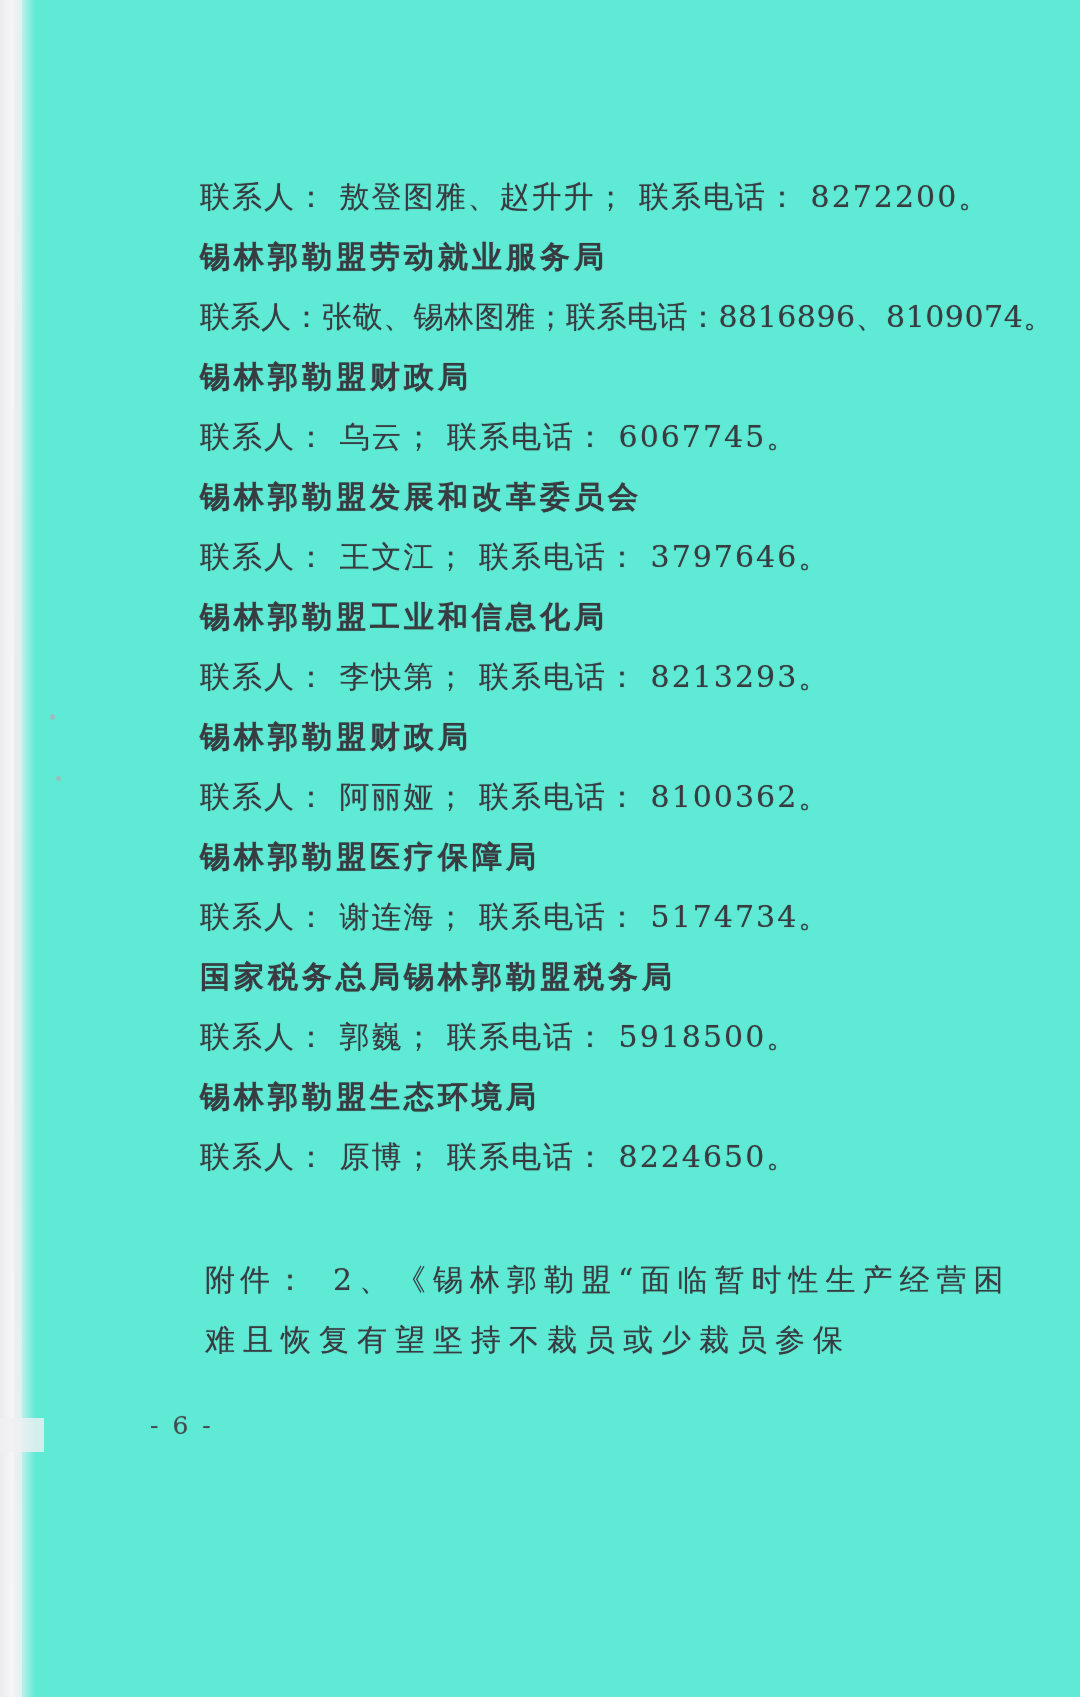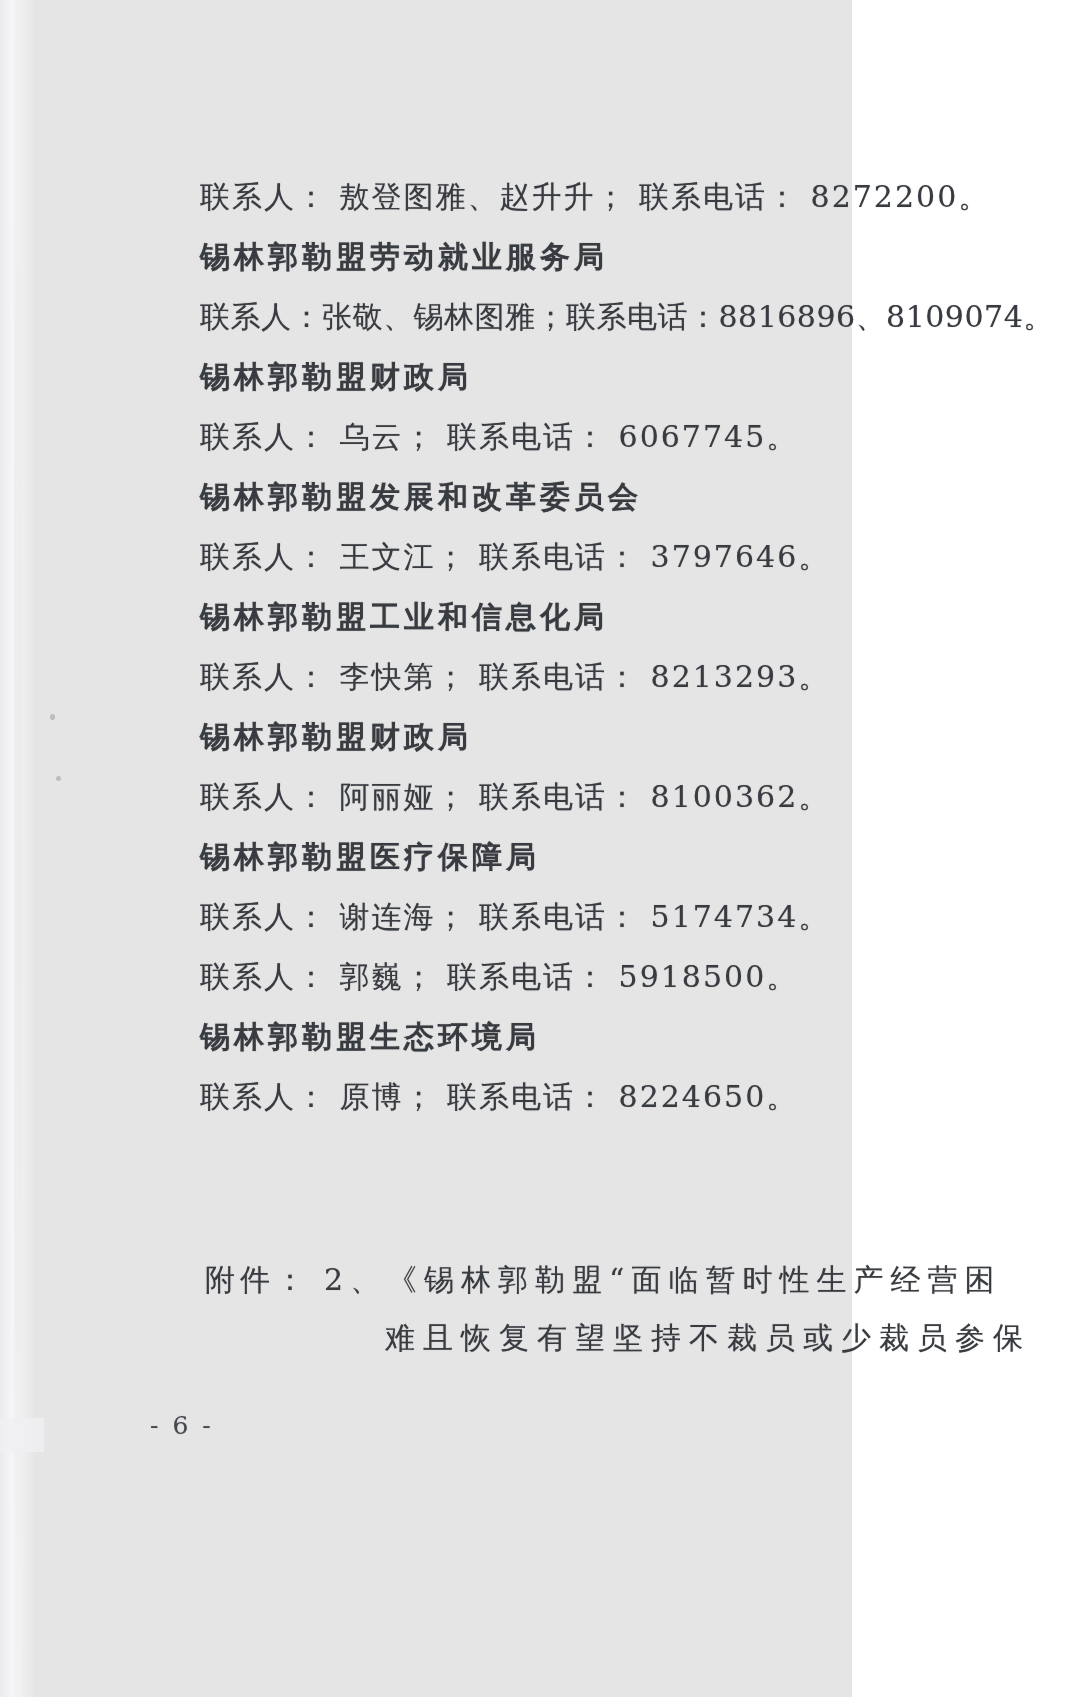--- a/index.html
+++ b/index.html
@@ -4,22 +4,22 @@
 <style>
   html, body { margin: 0; padding: 0; }
   body {
     width: 1080px; height: 1697px;
     background: #ffffff;
     font-family: "DejaVu Serif", "Liberation Serif", serif;
     overflow: hidden;
   }
   .page {
     position: relative;
-    width: 852px; height: 1697px;
-    background: #e5e5e5;
+    width: 1080px; height: 1697px;
+    background: #5eead4;
     color: #383b40;
   }
   
   .edge-streak {
     position: absolute; left: 0; top: 0; bottom: 0; width: 36px;
     background: linear-gradient(90deg, #ebebee 0%, #f6f6f8 35%, rgba(255,255,255,0) 100%);
   }
   .edge-streak-inner {
     position: absolute; left: 14px; top: 0; bottom: 0; width: 8px;
     background: linear-gradient(180deg, #f0f0f3 0%, #e9e9ec 55%, #f2f2f5 100%);
@@ -51,26 +51,24 @@
 
   .attachment {
     position: absolute; top: 1250px; left: 205px; right: 30px;
     font-size: 30px;
     text-shadow: 0 0 1px rgba(55,58,64,0.45);
   }
   .att-line1 {
     height: 60px; line-height: 60px; white-space: nowrap;
     letter-spacing: 7px;
   }
-  .att-label { margin-right: 14px; letter-spacing: 5px; }
+  .att-label { margin-right: 23px; letter-spacing: 5px; }
   .att-line2 {
     height: 60px; line-height: 60px; white-space: nowrap;
     letter-spacing: 8px;
-    margin-left: 180px;
-    font-family: Liberation Mono, monospace;
   }
 
   .page-number {
     position: absolute; left: 150px; top: 1406px;
     font-size: 25px; line-height: 40px;
     letter-spacing: 3px;
     color: #45484d;
     text-shadow: 0 0 1px rgba(55,58,64,0.35);
   }
 </style>
@@ -92,20 +90,21 @@
     <div class="doc-line department">锡林郭勒盟财政局</div>
     <div class="doc-line contact">联系人： 乌云； 联系电话： 6067745。</div>
     <div class="doc-line department">锡林郭勒盟发展和改革委员会</div>
     <div class="doc-line contact">联系人： 王文江； 联系电话： 3797646。</div>
     <div class="doc-line department">锡林郭勒盟工业和信息化局</div>
     <div class="doc-line contact">联系人： 李快第； 联系电话： 8213293。</div>
     <div class="doc-line department">锡林郭勒盟财政局</div>
     <div class="doc-line contact">联系人： 阿丽娅； 联系电话： 8100362。</div>
     <div class="doc-line department">锡林郭勒盟医疗保障局</div>
     <div class="doc-line contact">联系人： 谢连海； 联系电话： 5174734。</div>
+    <div class="doc-line department">国家税务总局锡林郭勒盟税务局</div>
     <div class="doc-line contact">联系人： 郭巍； 联系电话： 5918500。</div>
     <div class="doc-line department">锡林郭勒盟生态环境局</div>
     <div class="doc-line contact">联系人： 原博； 联系电话： 8224650。</div>
   </div>
 
   <div class="attachment">
     <div class="att-line1">
       <span class="att-label">附件：</span><span>2、《锡林郭勒盟“面临暂时性生产经营困</span>
     </div>
     <div class="att-line2">难且恢复有望坚持不裁员或少裁员参保</div>

